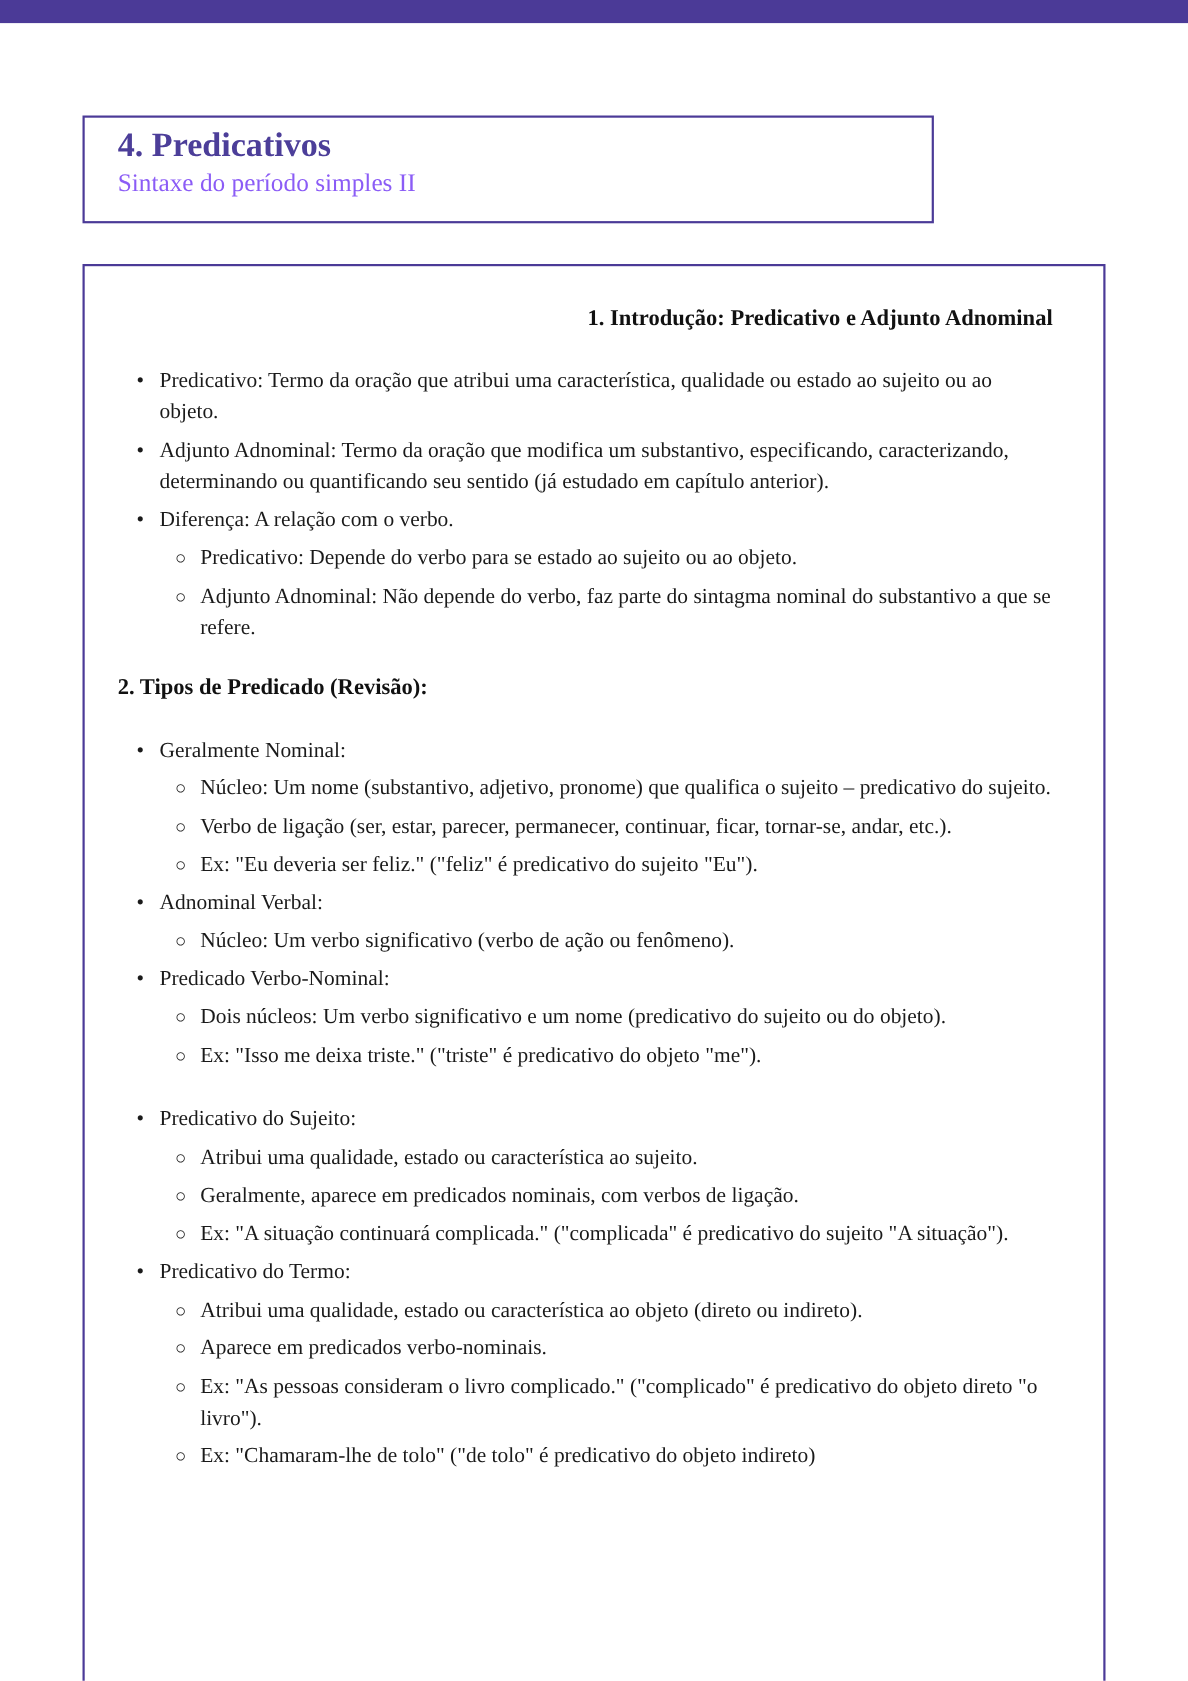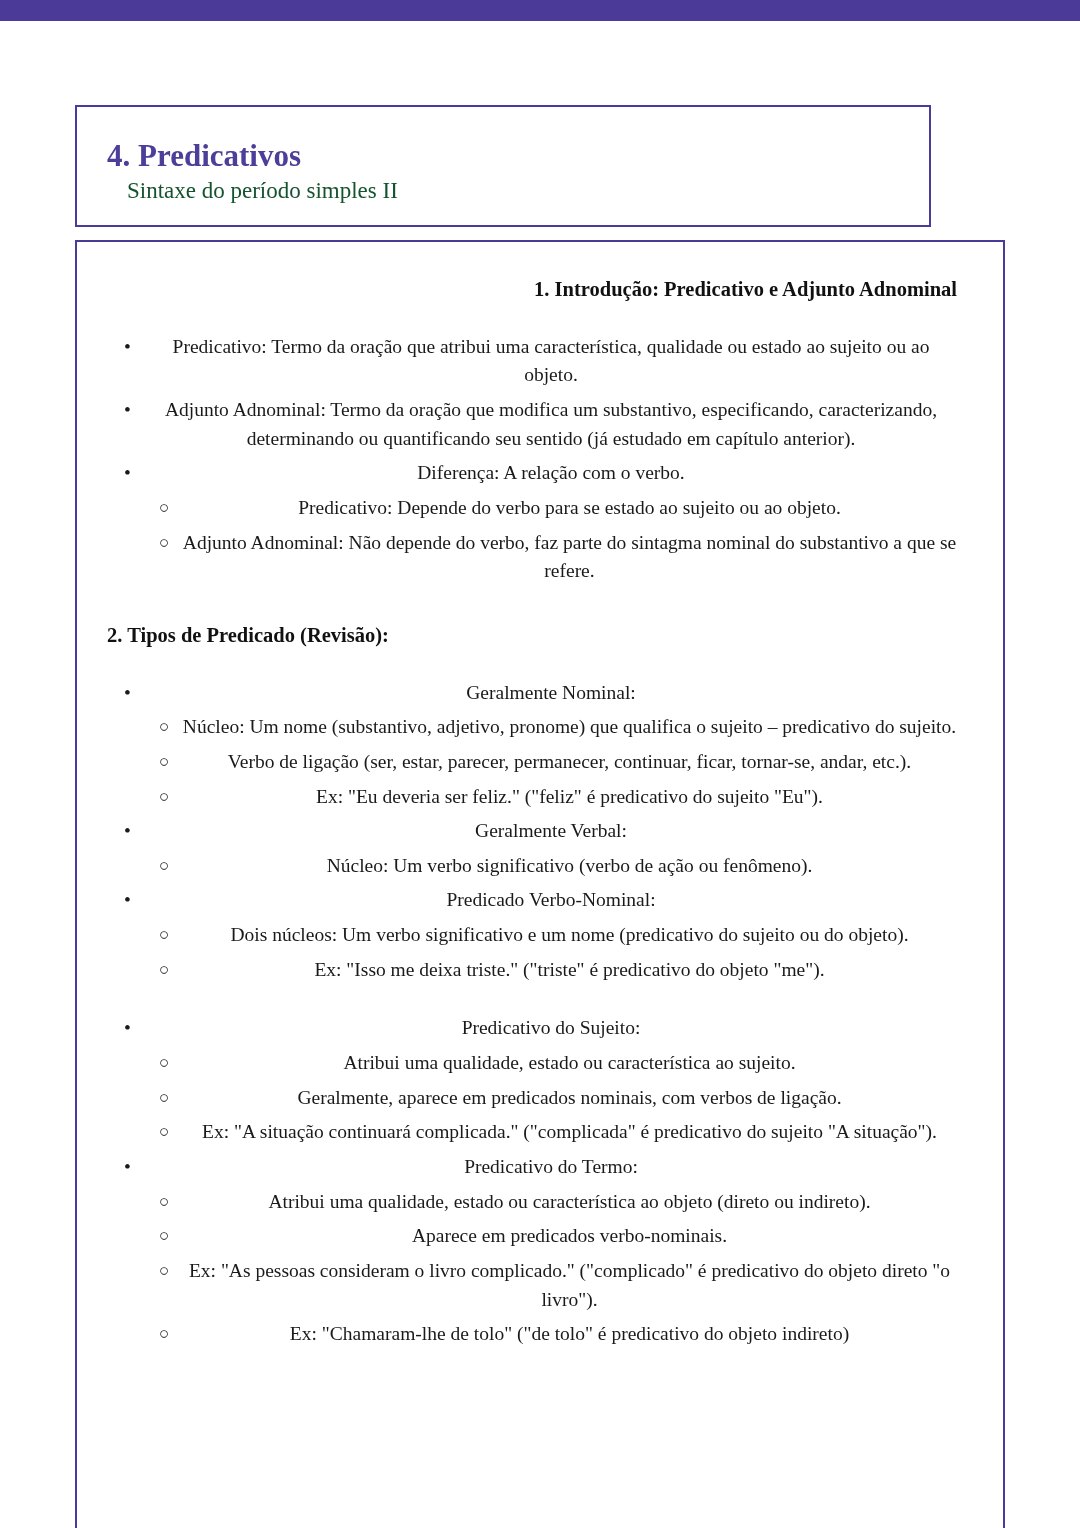--- a/index.html
+++ b/index.html
@@ -20,55 +20,54 @@
     top: 0;
     left: 0;
     width: 100%;
     height: 21px;
     background: #4b3a97;
   }
   .title-card {
     position: absolute;
     left: 75px;
     top: 105px;
-    width: 856px;
+    width: 774px;
     box-sizing: border-box;
     border: 2px solid #4b3a97;
     background: #ffffff;
-    padding: 32px 30px 20px 30px;
+    padding: 8px 30px 20px 30px;
   }
   .page-title {
     font-size: 31px;
     font-weight: bold;
     color: #4c3e99;
     line-height: 1.1;
   }
   .page-subtitle {
     font-size: 23px;
-    color: #14532d;
+    color: #8b5cf6;
     margin-top: 4px;
     line-height: 1.2;
-    margin-left: 20px;
   }
   .content-card {
     position: absolute;
     left: 75px;
     top: 240px;
     width: 930px;
     min-height: 1330px;
     box-sizing: border-box;
     border: 2px solid #4b3a97;
     background: #ffffff;
     padding: 34px 46px 40px 30px;
   }
   .section-heading {
     font-size: 20.5px;
     font-weight: bold;
     color: #111111;
-    margin-top: 36px;
+    margin-top: 26px;
     line-height: 1.3;
   }
   .section-heading:first-child {
     margin-top: 0;
     text-align: right;
   }
   .item-list {
     margin-top: 30px;
   }
   .list-item {
@@ -89,21 +88,20 @@
   .level-2 {
     margin-left: 52px;
   }
   .level-2 .bullet {
     width: 23px;
     font-size: 17px;
     line-height: 1.65;
   }
   .item-text {
     flex: 1;
-    text-align: center;
   }
 </style>
 </head>
 <body>
 
 <div class="top-bar"></div>
 
 <div class="title-card">
   <div class="page-title">4. Predicativos</div>
   <div class="page-subtitle">Sintaxe do período simples II</div>
@@ -147,21 +145,21 @@
         <div class="list-item level-2">
           <span class="bullet">○</span>
           <span class="item-text">Verbo de ligação (ser, estar, parecer, permanecer, continuar, ficar, tornar-se, andar, etc.).</span>
         </div>
         <div class="list-item level-2">
           <span class="bullet">○</span>
           <span class="item-text">Ex: "Eu deveria ser feliz." ("feliz" é predicativo do sujeito "Eu").</span>
         </div>
         <div class="list-item level-1">
           <span class="bullet">•</span>
-          <span class="item-text">Geralmente Verbal:</span>
+          <span class="item-text">Adnominal Verbal:</span>
         </div>
         <div class="list-item level-2">
           <span class="bullet">○</span>
           <span class="item-text">Núcleo: Um verbo significativo (verbo de ação ou fenômeno).</span>
         </div>
         <div class="list-item level-1">
           <span class="bullet">•</span>
           <span class="item-text">Predicado Verbo-Nominal:</span>
         </div>
         <div class="list-item level-2">

